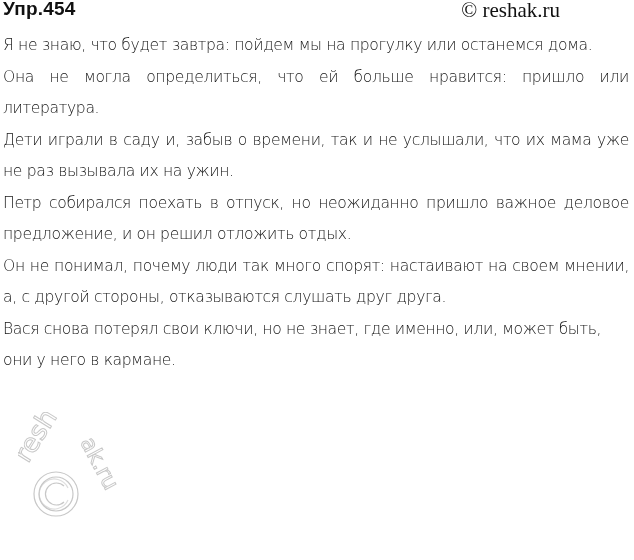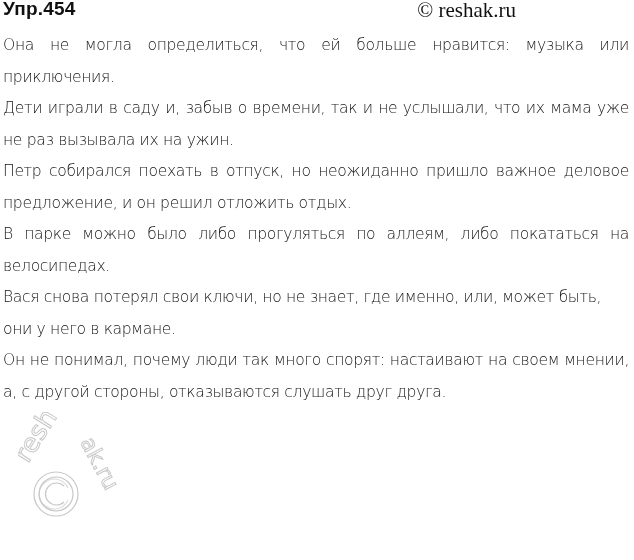--- a/index.html
+++ b/index.html
@@ -14,20 +14,21 @@
       overflow: hidden;
       color: #111111;
       font-family: "DejaVu Sans", sans-serif;
     }
     .header {
       position: absolute;
       top: 0;
       left: 0;
       width: 522px;
       height: 24px;
+      padding-left: 44px;
     }
     .title {
       position: absolute;
       left: 3px;
       top: -2px;
       font-family: "Liberation Sans", sans-serif;
       font-weight: bold;
       font-size: 19px;
       letter-spacing: 0.2px;
       color: #111;
@@ -77,26 +78,26 @@
   </style>
 </head>
 <body>
 
 <div class="header">
   <div class="title">Упр.454</div>
   <div class="copyright">© reshak.ru</div>
 </div>
 
 <div class="content">
-  <p class="para">Она не могла определиться, что ей больше нравится: музыка или приключения.</p>
+  <p class="para tight">Я не знаю, что будет завтра: пойдем мы на прогулку или останемся дома.</p>
+  <p class="para">Она не могла определиться, что ей больше нравится: пришло или литература.</p>
   <p class="para">Дети играли в саду и, забыв о времени, так и не услышали, что их мама уже не раз вызывала их на ужин.</p>
   <p class="para">Петр собирался поехать в отпуск, но неожиданно пришло важное деловое предложение, и он решил отложить отдых.</p>
-  <p class="para">В парке можно было либо прогуляться по аллеям, либо покататься на велосипедах.</p>
+  <p class="para">Он не понимал, почему люди так много спорят: настаивают на своем мнении, а, с другой стороны, отказываются слушать друг друга.</p>
   <p class="para tight">Вася снова потерял свои ключи, но не знает, где именно, или, может быть, они у него в кармане.</p>
-  <p class="para">Он не понимал, почему люди так много спорят: настаивают на своем мнении, а, с другой стороны, отказываются слушать друг друга.</p>
 </div>
 
 <div class="watermark">
   <svg viewBox="0 0 120 120" xmlns="http://www.w3.org/2000/svg">
     <g fill="none" stroke="#9a9a9a" stroke-width="1.2">
       <circle cx="38" cy="82" r="22"></circle>
       <circle cx="38" cy="82" r="17"></circle>
       <path d="M46 74 A11 11 0 1 0 46 90"></path>
       <path d="M50 76 A15 15 0 1 0 50 88" opacity="0.6"></path>
     </g>

